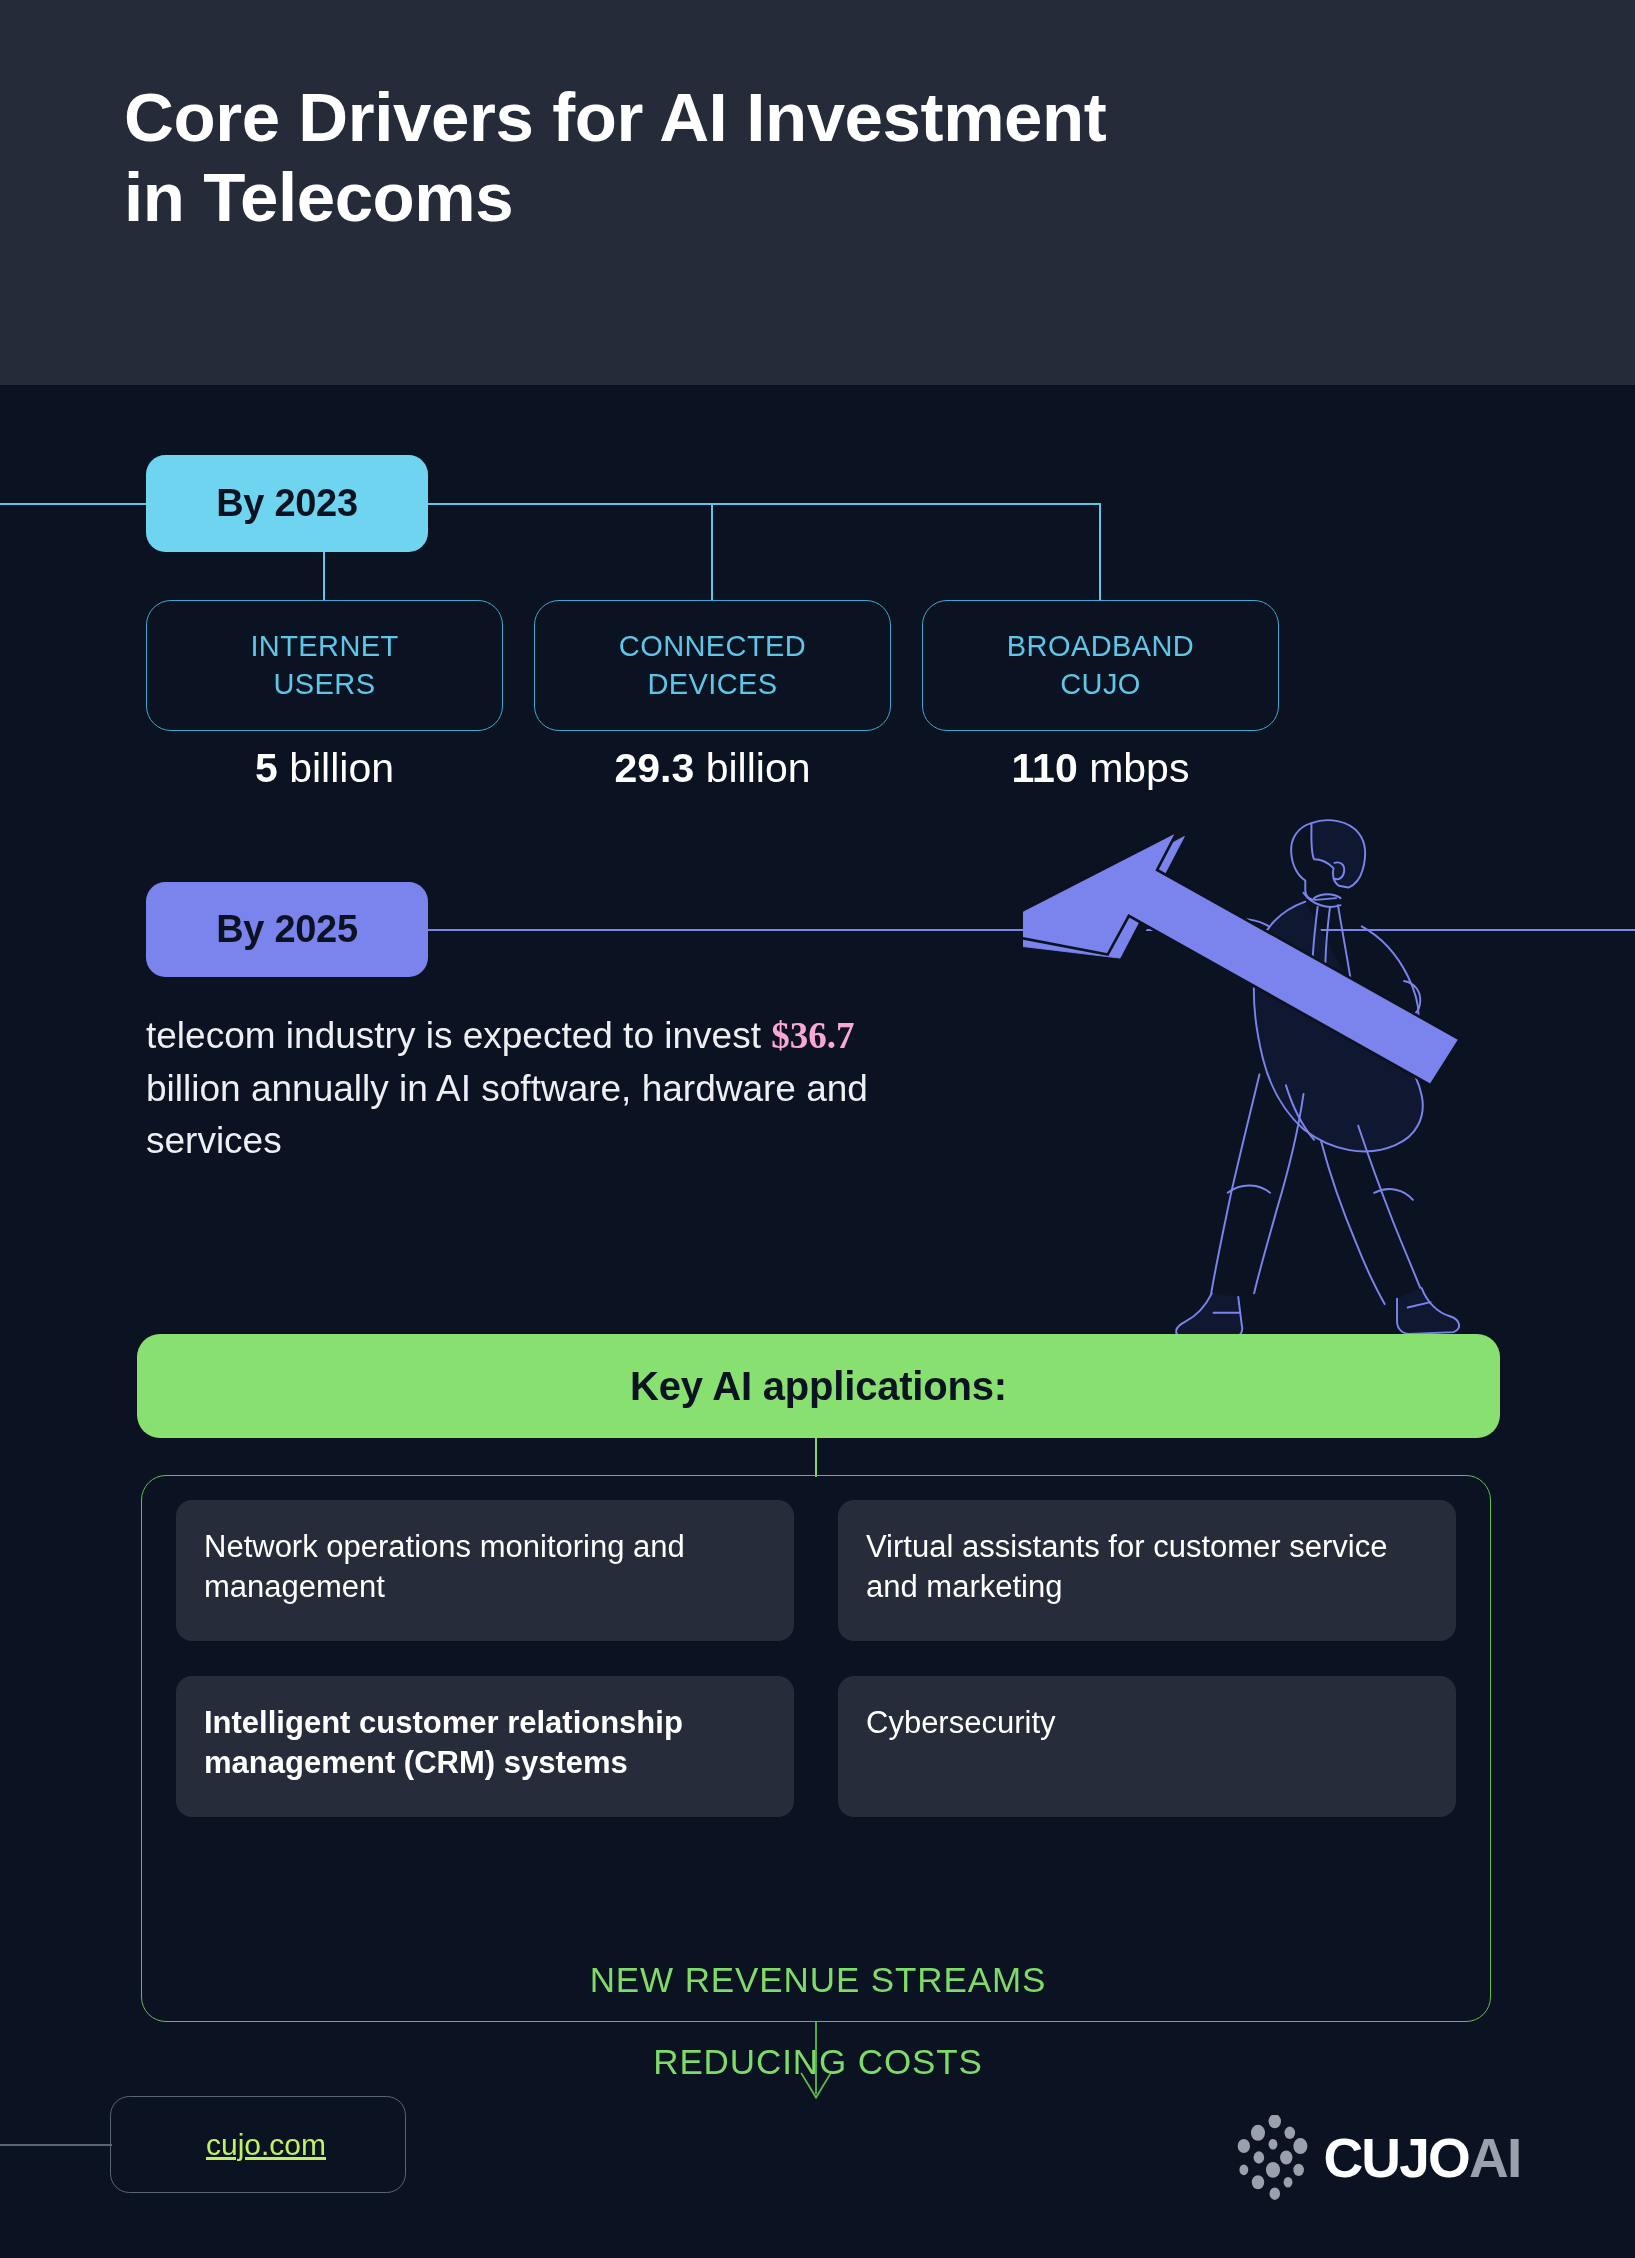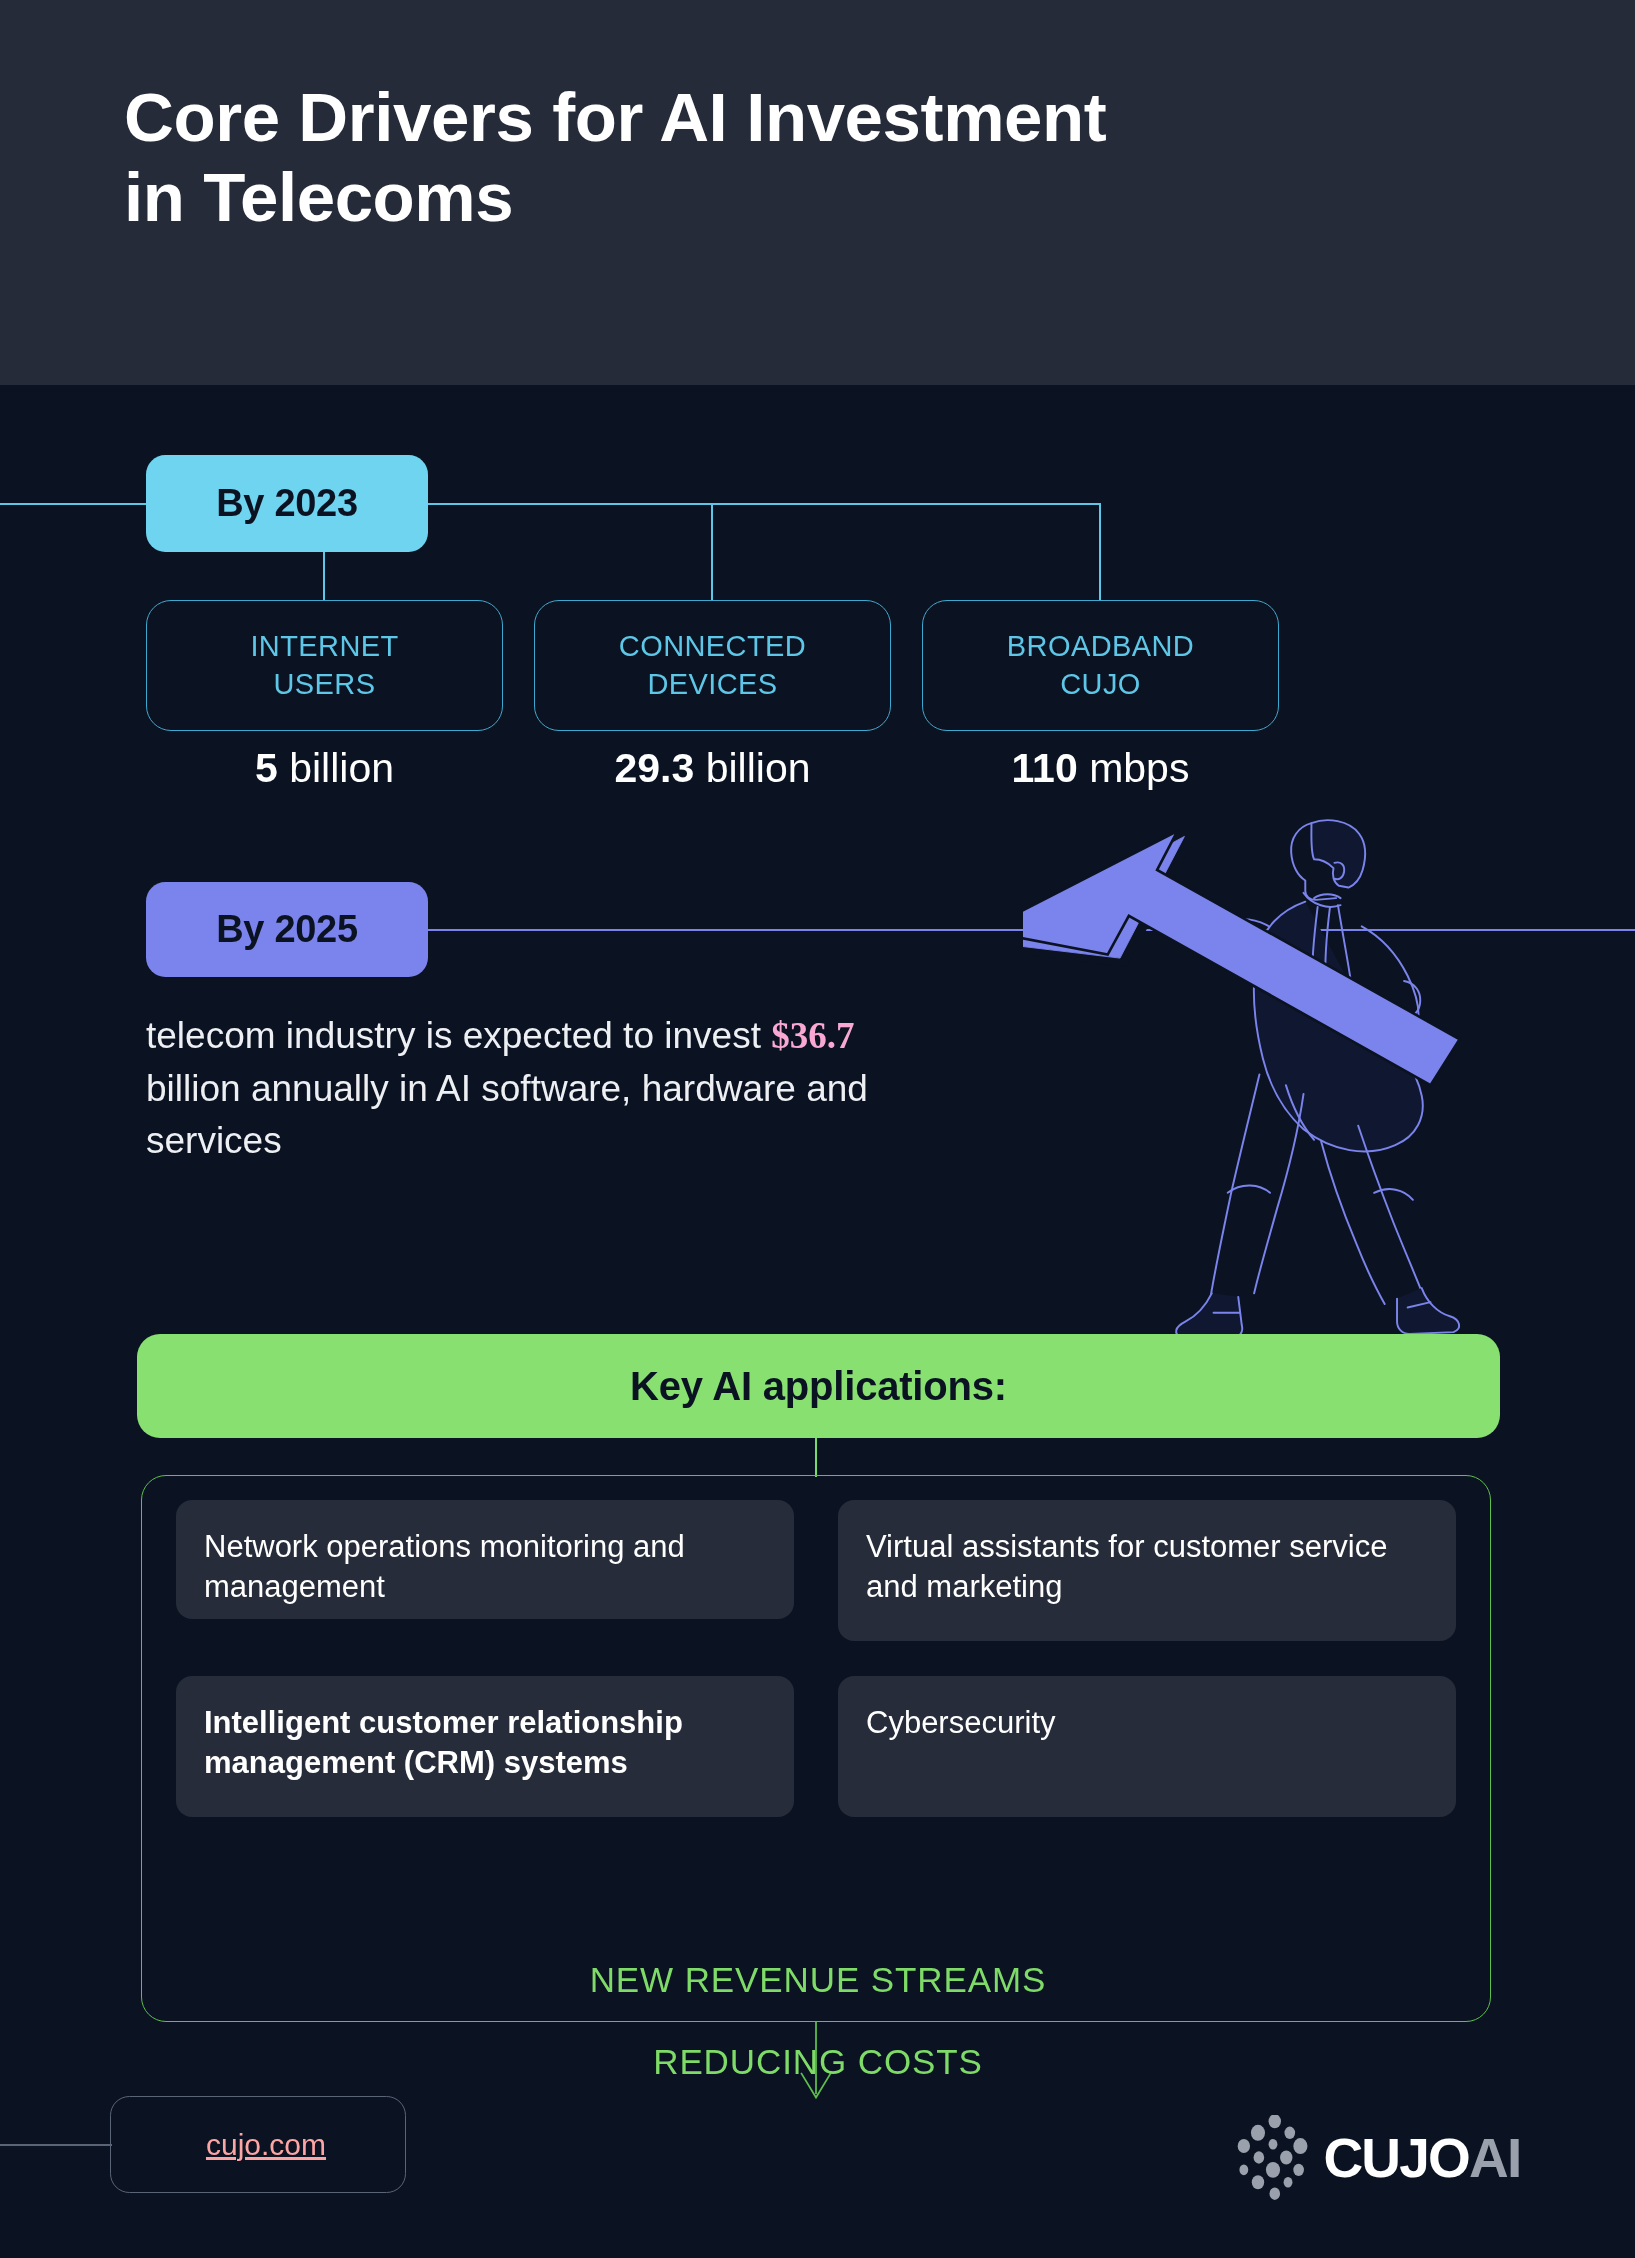--- a/index.html
+++ b/index.html
@@ -127,21 +127,21 @@
     letter-spacing:0.9px;
   }
 
   
   #cujo-pill{
     position:absolute; left:110px; top:2096px;
     width:296px; height:97px;
     border:1.8px solid #5B6377;
     border-radius:19.4px;
     display:flex; align-items:center; justify-content:center;
-    color:#fca5a5;
+    color:#bef264;
     font-size:30px;
     padding-left:16px;
   }
   #logo{
     position:absolute; left:1235px; top:2109px;
     width:326px; height:97px;
     display:flex; align-items:center;
   }
   #logo-text{
     font-size:55px; font-weight:bold; letter-spacing:-1.8px;
@@ -294,21 +294,21 @@
   </div>
 
   <div id="green-bar">
     <span>Key AI applications:</span>
   </div>
 
   <div class="line-green" style="left:815px; top:1438px; width:1.8px; height:39px;"></div>
 
   <div id="apps-box"></div>
 
-  <div class="app-card" style="left:176px; top:1500px; width:618px; height:119px;">
+  <div class="app-card" style="left:176px; top:1500px; width:618px; height:141px;">
     <span>Network operations monitoring and management</span>
   </div>
   <div class="app-card" style="left:838px; top:1500px; width:618px; height:141px;">
     <span>Virtual assistants for customer service and marketing</span>
   </div>
   <div class="app-card" style="left:176px; top:1676px; width:618px; height:141px;font-weight:bold;">
     <span>Intelligent customer relationship management (CRM) systems</span>
   </div>
   <div class="app-card" style="left:838px; top:1676px; width:618px; height:141px;">
     <span>Cybersecurity</span>

